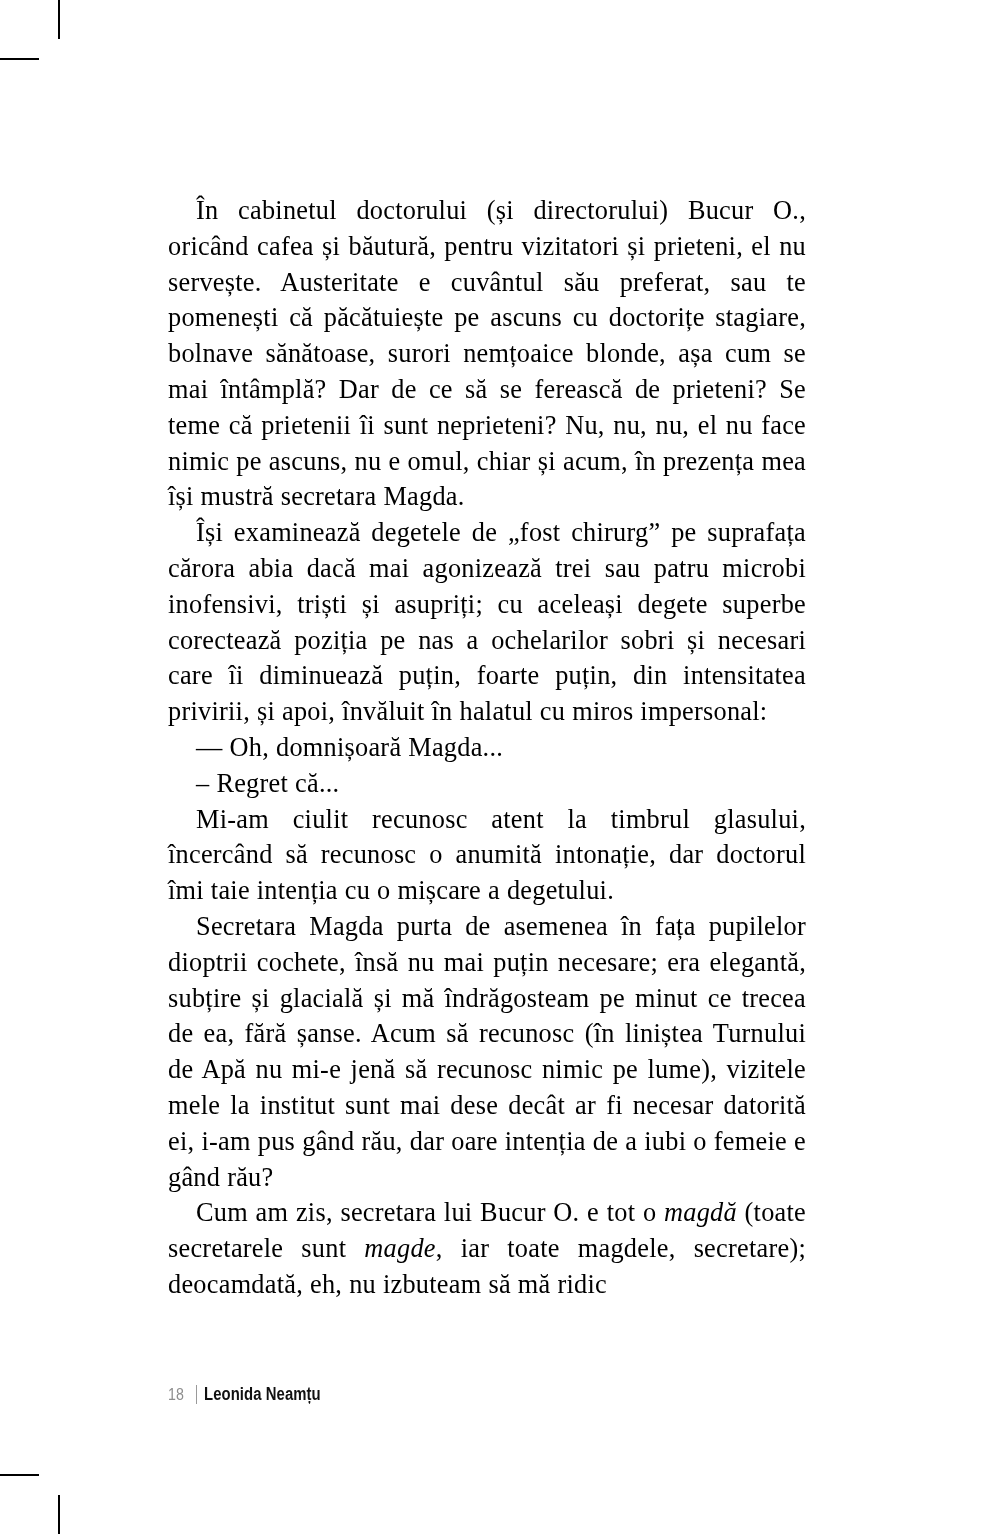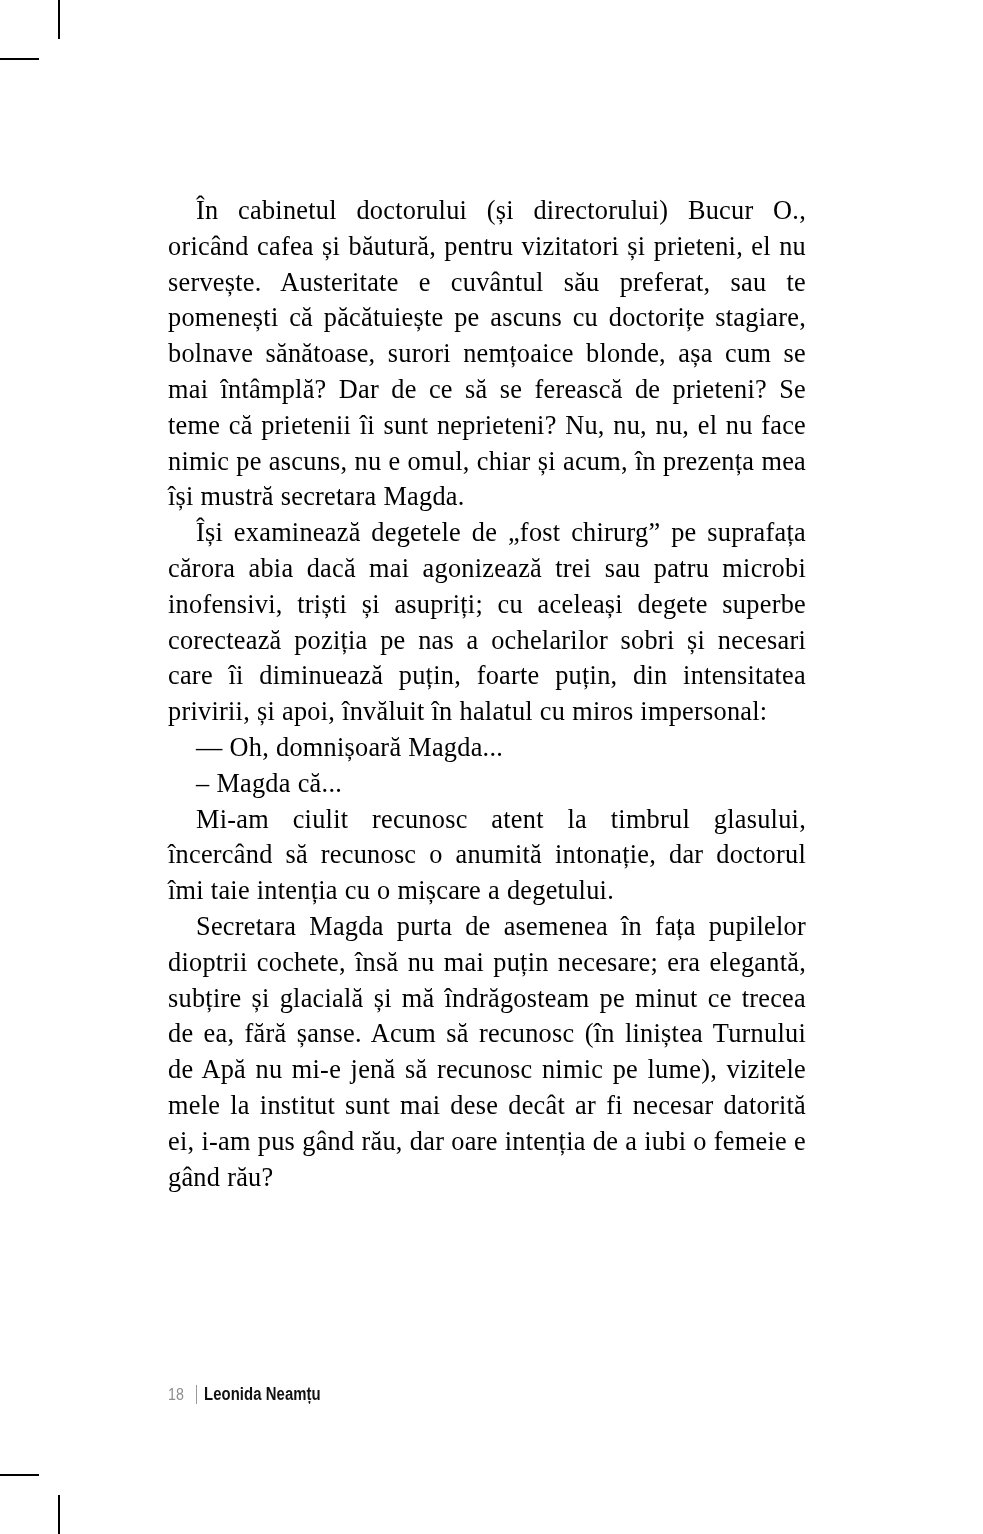--- a/index.html
+++ b/index.html
@@ -110,23 +110,24 @@
   <div class="crop crop-h crop-tr-h"></div>
   <div class="crop crop-v crop-bl-v"></div>
   <div class="crop crop-h crop-bl-h"></div>
   <div class="crop crop-v crop-br-v"></div>
   <div class="crop crop-h crop-br-h"></div>
 
   <div class="textblock">
     <p class="para">În cabinetul doctorului (și directorului) Bucur O., oricând cafea și băutură, pentru vizitatori și prieteni, el nu servește. Austeritate e cuvântul său preferat, sau te pomenești că păcătuiește pe ascuns cu doctorițe stagiare, bolnave sănătoase, surori nemțoaice blonde, așa cum se mai întâmplă? Dar de ce să se ferească de prieteni? Se teme că prietenii îi sunt neprieteni? Nu, nu, nu, el nu face nimic pe ascuns, nu e omul, chiar și acum, în prezența mea își mustră secretara Magda.</p>
     <p class="para">Își examinează degetele de „fost chirurg” pe suprafața cărora abia dacă mai agonizează trei sau patru microbi inofensivi, triști și asupriți; cu aceleași degete superbe corectează poziția pe nas a ochelarilor sobri și necesari care îi diminuează puțin, foarte puțin, din intensitatea privirii, și apoi, învăluit în halatul cu miros impersonal:</p>
     <p class="para">— Oh, domnișoară Magda...</p>
-    <p class="para">– Magda că...</p>
+    <p class="para">– Regret că...</p>
     <p class="para">Mi-am ciulit recunosc atent la timbrul glasului, încercând să recunosc o anumită intonație, dar doctorul îmi taie intenția cu o mișcare a degetului.</p>
     <p class="para">Secretara Magda purta de asemenea în fața pupilelor dioptrii cochete, însă nu mai puțin necesare; era elegantă, subțire și glacială și mă îndrăgosteam pe minut ce trecea de ea, fără șanse. Acum să recunosc (în liniștea Turnului de Apă nu mi-e jenă să recunosc nimic pe lume), vizitele mele la institut sunt mai dese decât ar fi necesar datorită ei, i-am pus gând rău, dar oare intenția de a iubi o femeie e gând rău?</p>
+    <p class="para"><span>Cum am zis, secretara lui Bucur O. e tot o </span><em>magdă</em><span> (toate secretarele sunt </span><em>magde</em><span>, iar toate magdele, secretare); deocamdată, eh, nu izbuteam să mă ridic</span></p>
   </div>
 
   <div class="footer">
     <span class="footer-page">18</span>
     <span class="footer-rule"></span>
     <span class="footer-author">Leonida Neamțu</span>
   </div>
 
 </div>
 

